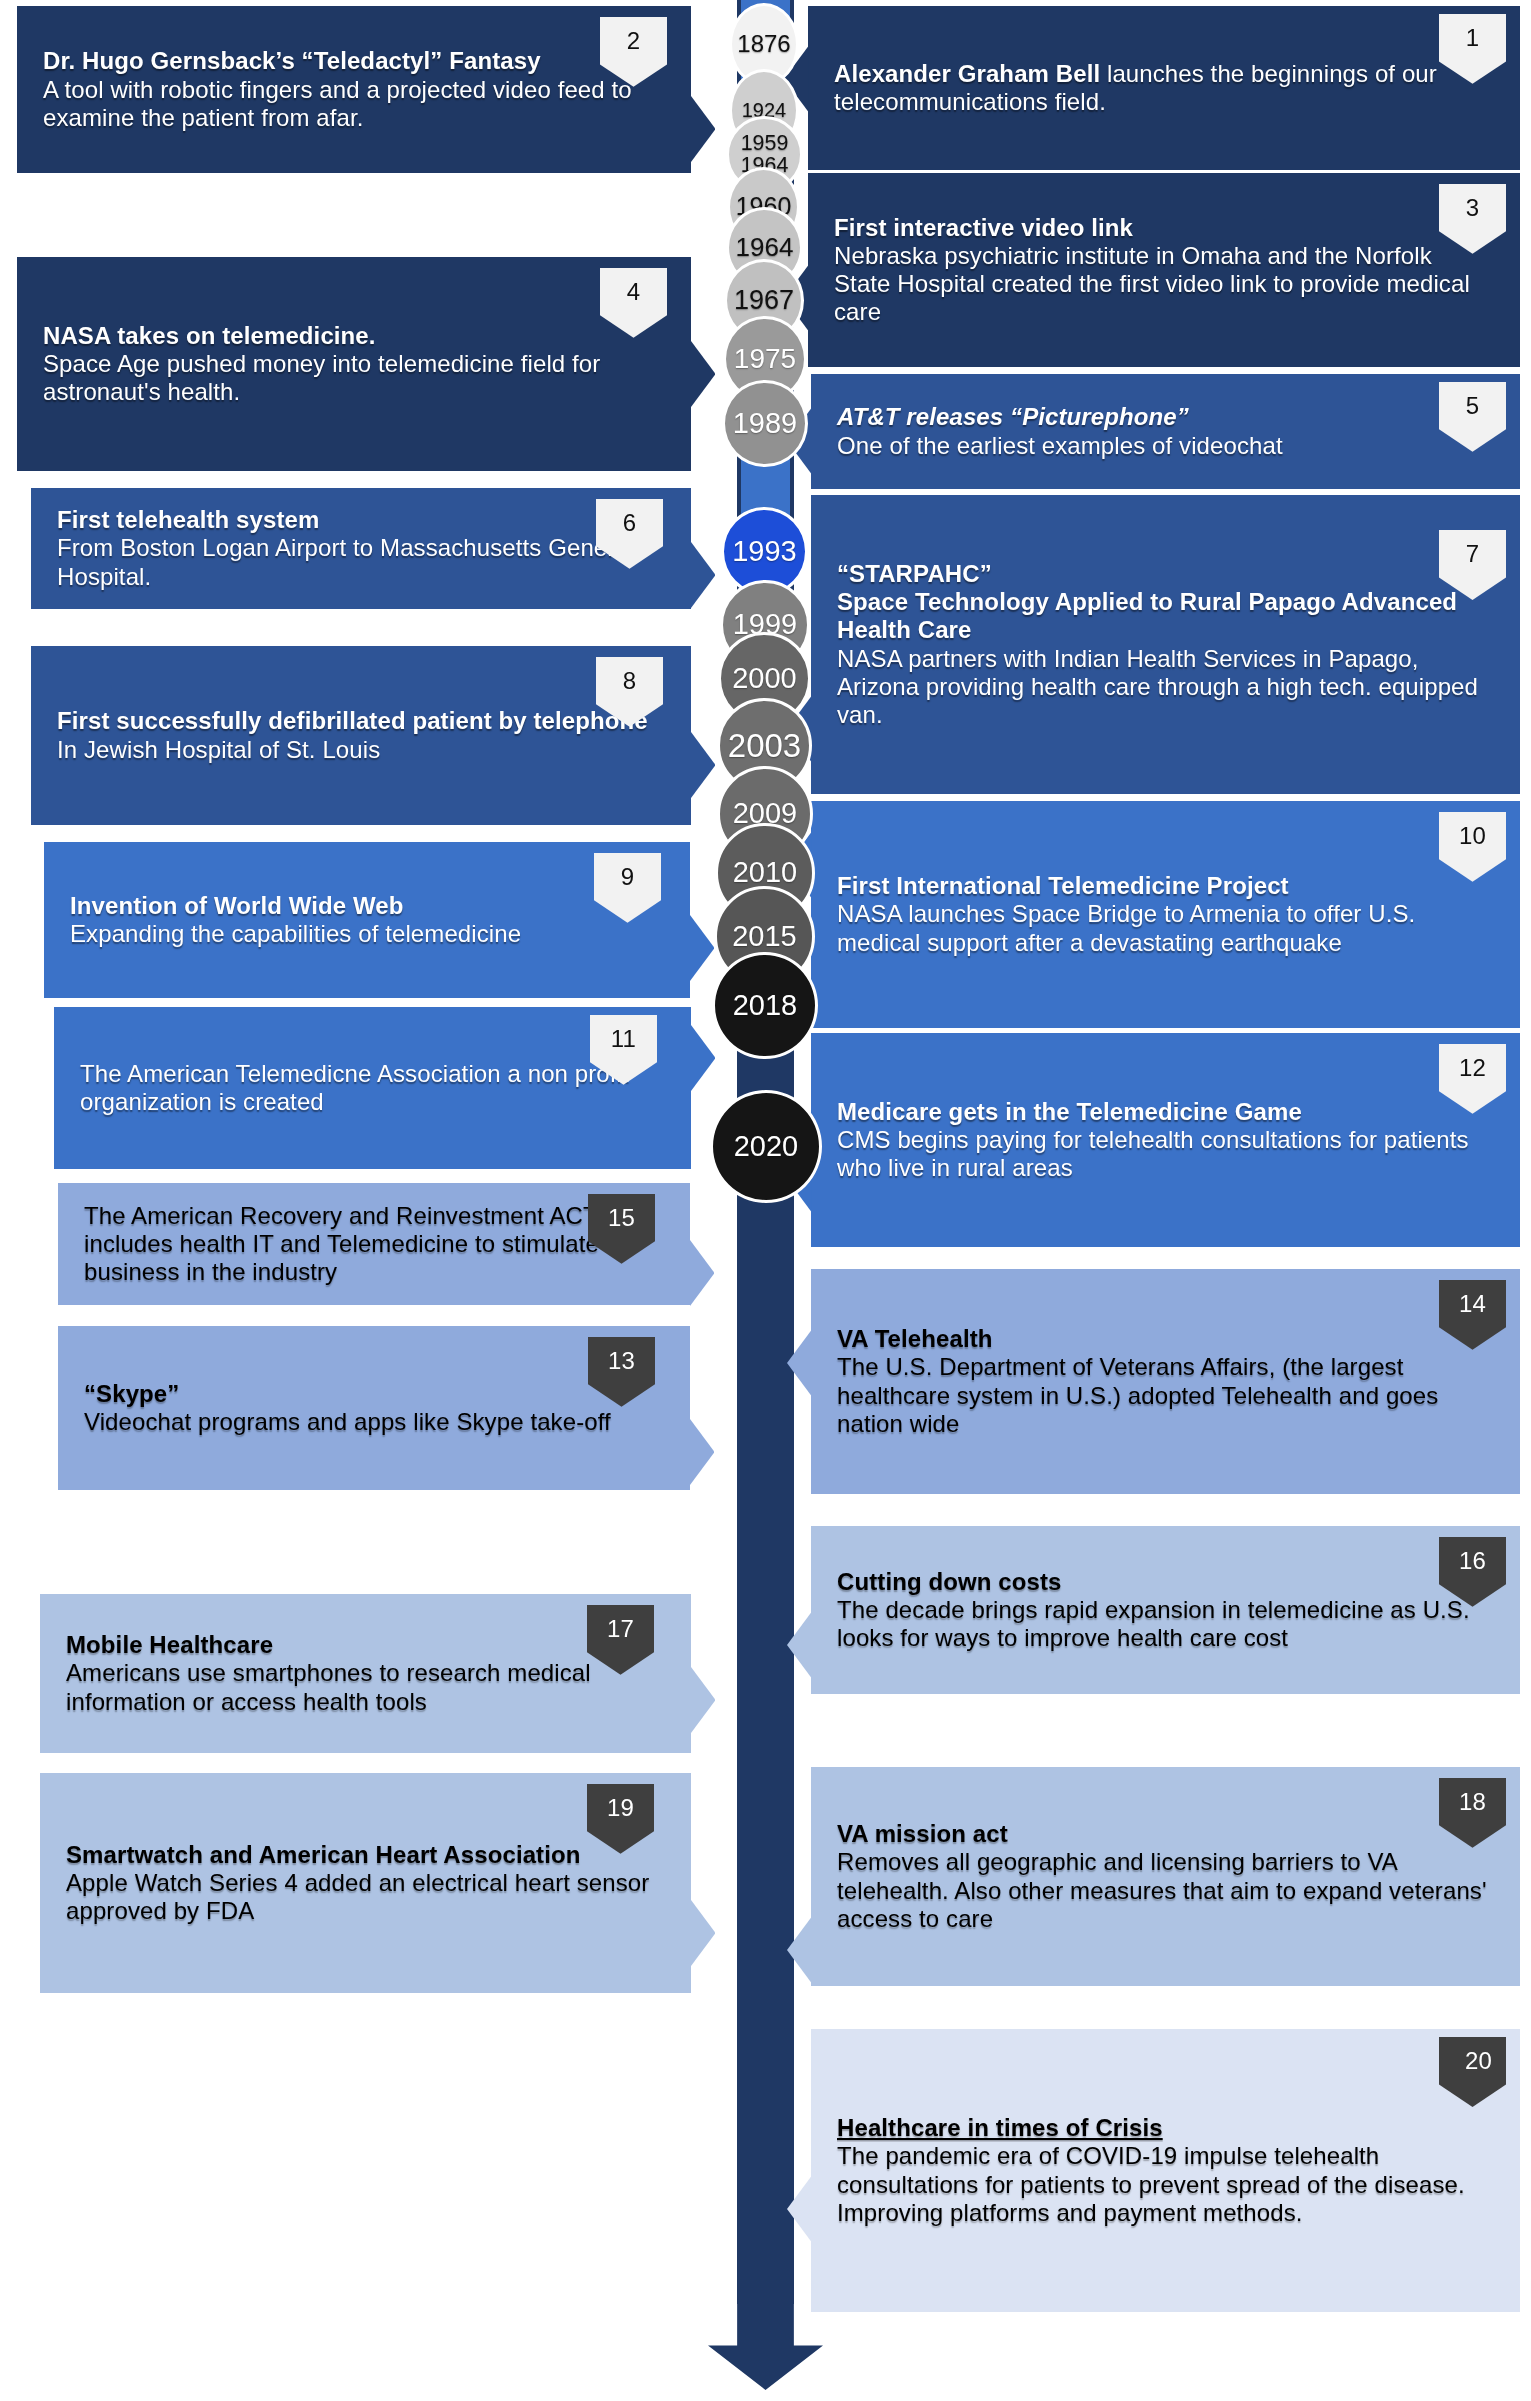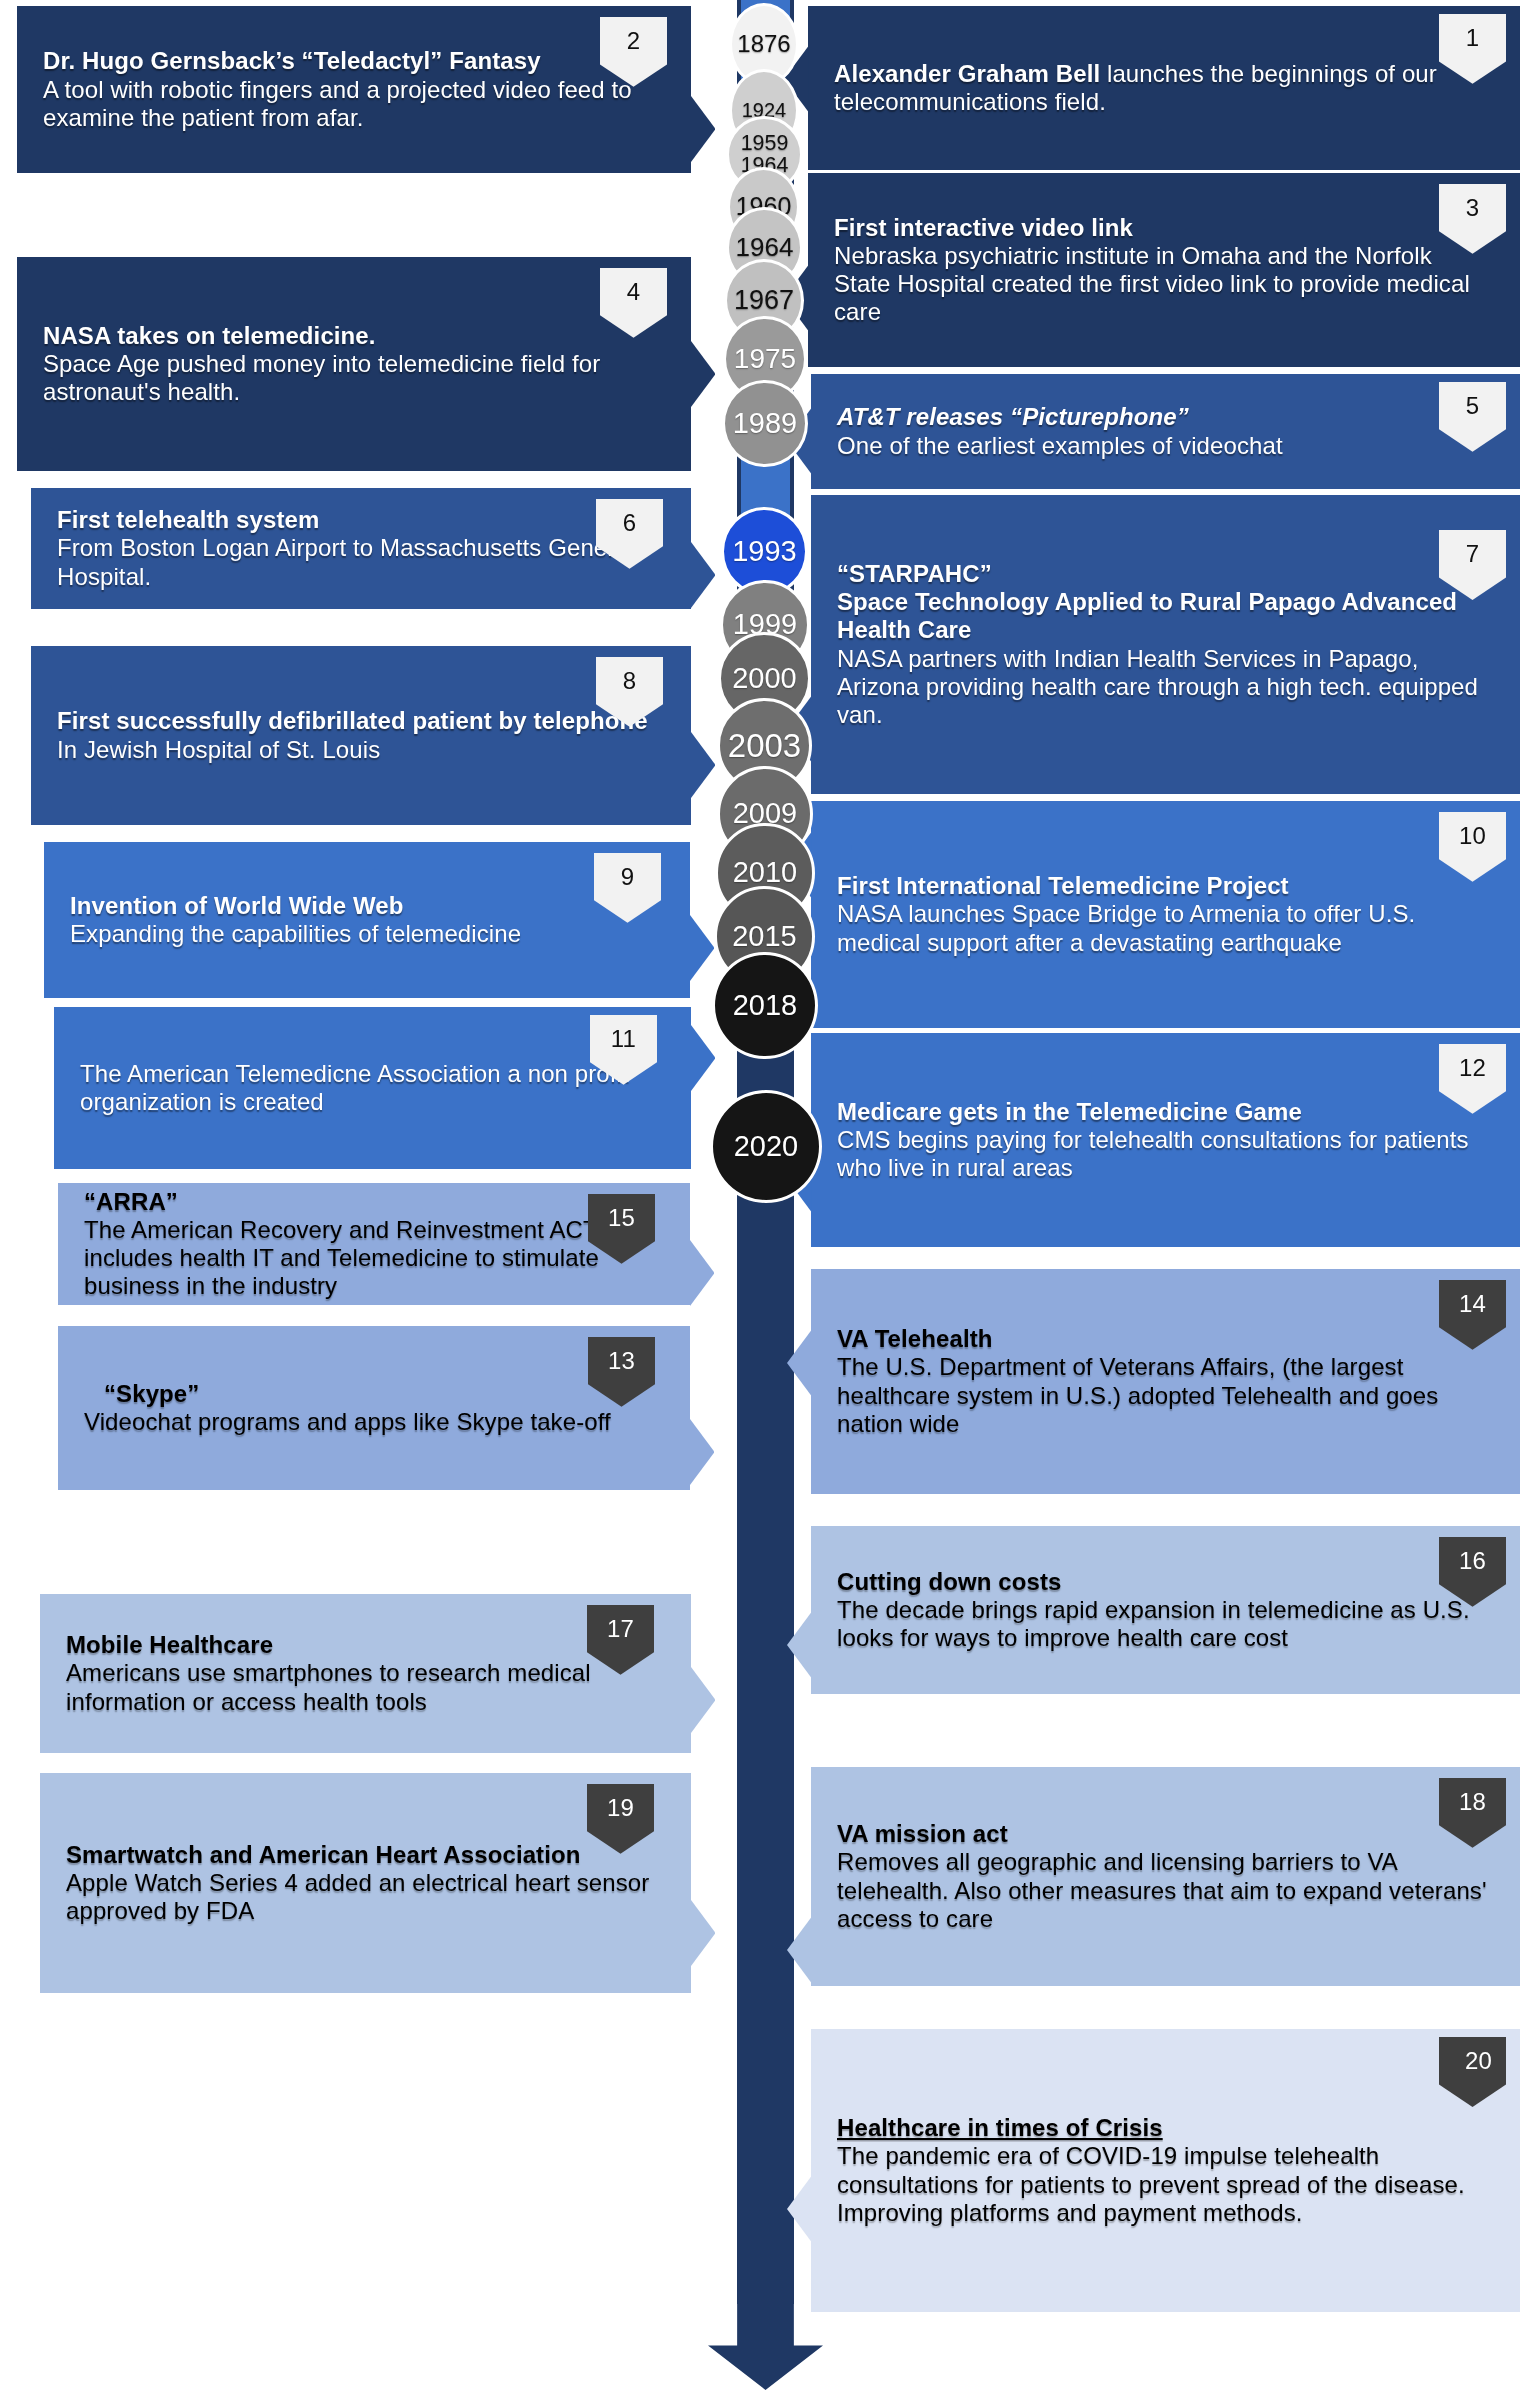--- a/index.html
+++ b/index.html
@@ -192,29 +192,28 @@
         <div class="badge pale" style="left: 550px; top: 10.7px;">9</div>
       </div>
       <div class="card light-text" style="left: 54px; top: 1007px; width: 637px; height: 162px; background: rgb(59, 114, 200);">
         <div class="body">The American Telemedicne Association a non profit organization is created</div>
         <div class="notch right-point" style="top: 18.4px;"><svg width="24.5" height="66" viewBox="0 0 32 86">
             <polygon points="0,0 32,43 0,86" fill="#3b72c8"></polygon>
           </svg></div>
         <div class="badge pale" style="left: 536px; top: 7.7px;">11</div>
       </div>
       <div class="card dark-text" style="left: 58px; top: 1326px; width: 632px; height: 164px; background: rgb(143, 170, 220);">
-        <div class="title" style="white-space: pre-line; margin-left: 20px;">“Skype”</div>
+        <div class="title" style="white-space: pre-line;">“Skype”</div>
         <div class="body">Videochat programs and apps like Skype take-off</div>
         <div class="notch right-point" style="top: 93px;"><svg width="24.5" height="66" viewBox="0 0 32 86">
             <polygon points="0,0 32,43 0,86" fill="#8faadc"></polygon>
           </svg></div>
         <div class="badge dark" style="left: 530px; top: 10.7px;">13</div>
       </div>
       <div class="card dark-text" style="left: 58px; top: 1183px; width: 632px; height: 122px; background: rgb(143, 170, 220);">
-        <div class="title" style="white-space: pre-line;">“ARRA”</div>
         <div class="body">The American Recovery and Reinvestment ACT includes health IT and Telemedicine to stimulate business in the industry</div>
         <div class="notch right-point" style="top: 57px;"><svg width="24.5" height="66" viewBox="0 0 32 86">
             <polygon points="0,0 32,43 0,86" fill="#8faadc"></polygon>
           </svg></div>
         <div class="badge dark" style="left: 530px; top: 10.7px;">15</div>
       </div>
       <div class="card dark-text" style="left: 40px; top: 1594px; width: 651px; height: 159px; background: rgb(174, 195, 227);">
         <div class="title" style="white-space: pre-line;">Mobile Healthcare</div>
         <div class="body">Americans use smartphones to research medical information or access health tools</div>
         <div class="notch right-point" style="top: 73px;"><svg width="24.5" height="66" viewBox="0 0 32 86">

